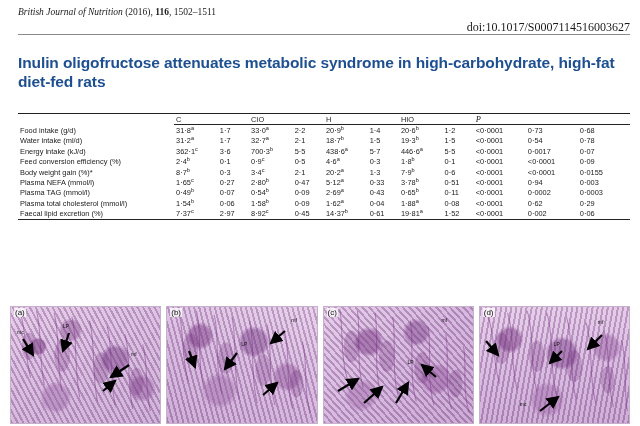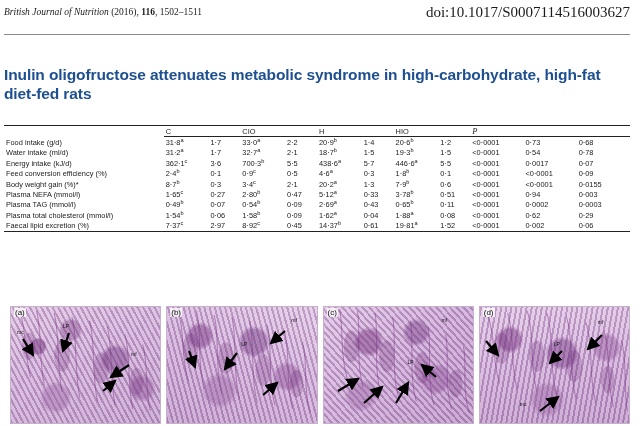--- a/index.html
+++ b/index.html
@@ -12,60 +12,60 @@
     background: #ffffff;
     font-family: "Liberation Serif", serif;
     color: #1a1a1a;
     overflow: hidden;
   }
   .page {
     position: relative;
     width: 640px;
     height: 310px;
     box-sizing: border-box;
-    padding: 6px 10px 0 4px;
+    padding: 6px 10px 0 18px;
   }
 
   
   .masthead {
     font-size: 9.5px;
     line-height: 12px;
     position: relative;
     height: 26px;
   }
   .masthead .journal {
     font-style: italic;
   }
   .masthead .vol {
     font-weight: bold;
     font-style: normal;
   }
   .masthead .doi {
     position: absolute;
     right: 0;
-    top: 0;
+    top: 15px;
     font-style: normal;
-    font-size: 15px;
+    font-size: 12px;
   }
   .masthead .authors {
     font-style: normal;
   }
   .rule {
     border-top: 1px solid #8a8a8a;
     margin: 2px 0 0 0;
   }
 
   
   .title {
     color: #1d4f91;
     font-family: "Liberation Sans", sans-serif;
     font-weight: bold;
     font-size: 15.5px;
     line-height: 19px;
-    margin: 30px 0 0 0;
+    margin: 18px 0 0 0;
     letter-spacing: -0.1px;
   }
 
   
   .table-wrap {
     margin-top: 22px;
     font-family: "Liberation Sans", sans-serif;
     font-size: 7.4px;
     line-height: 9px;
   }

